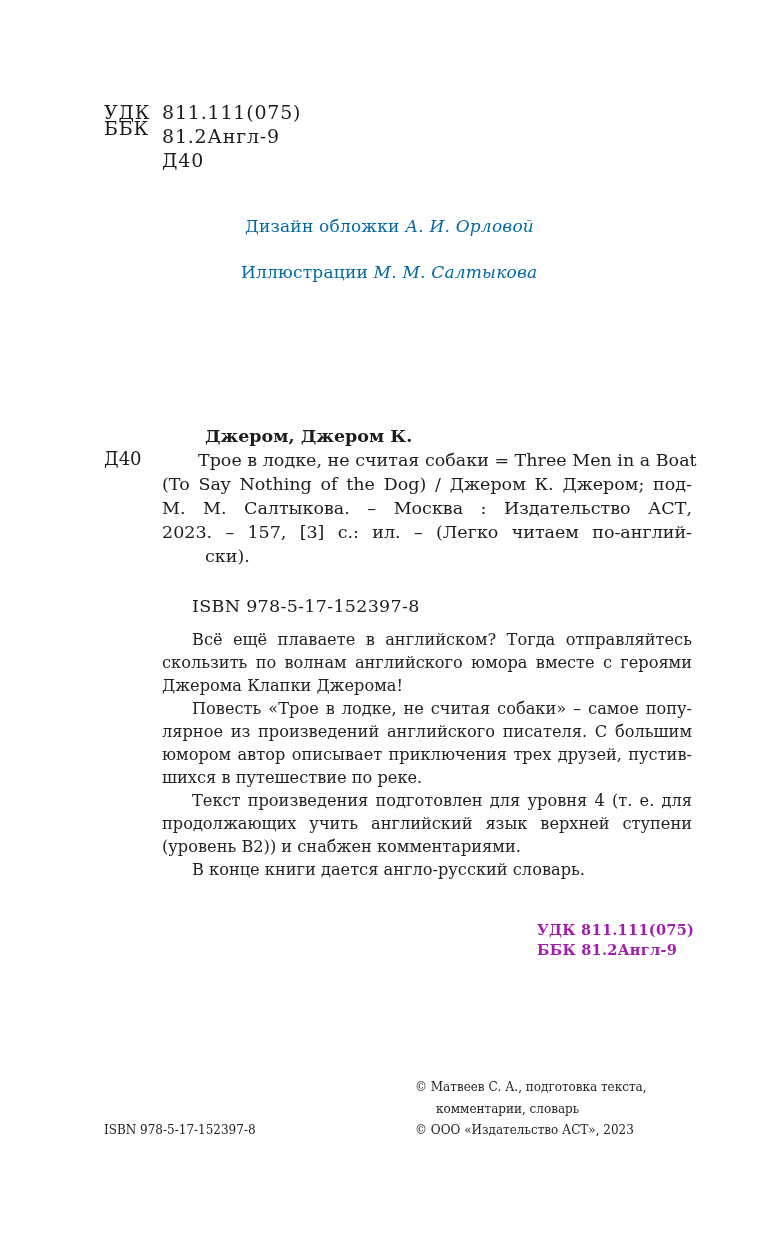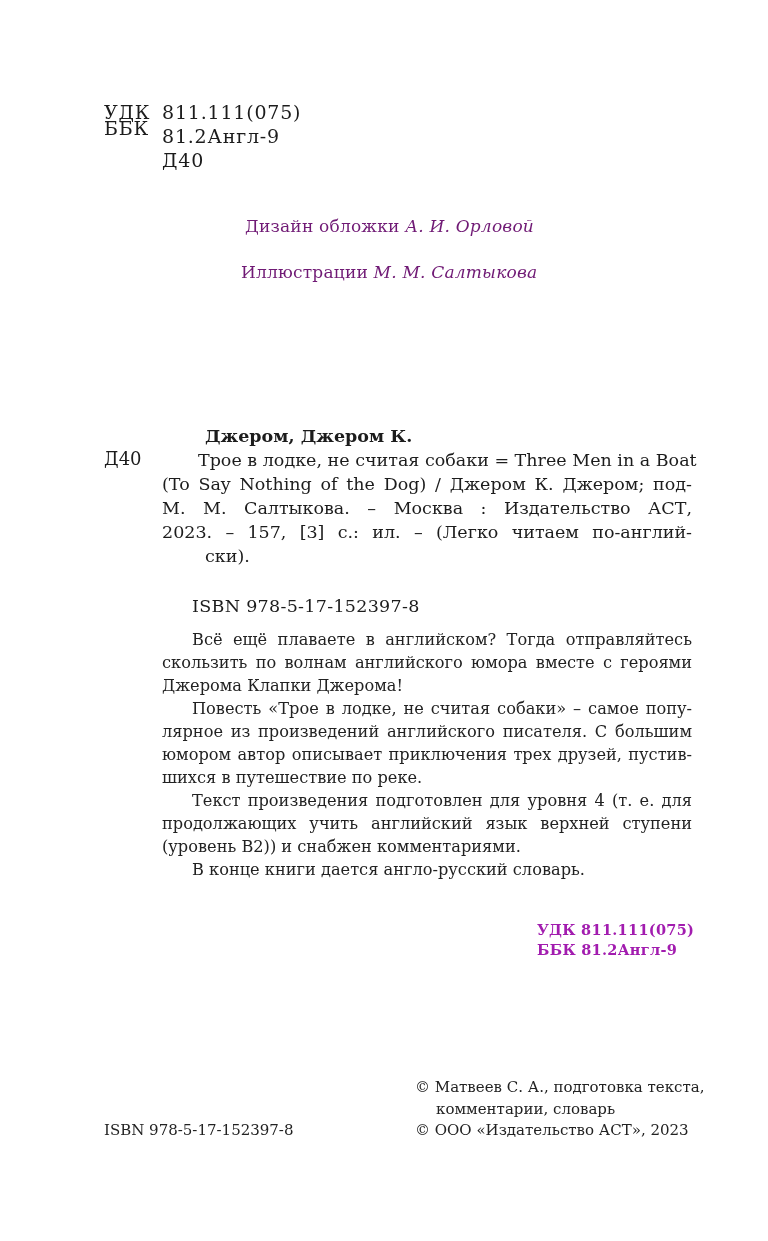--- a/index.html
+++ b/index.html
@@ -23,21 +23,21 @@
       letter-spacing: 0.8px;
       line-height: 24px;
     }
     .cls .lbl { position: absolute; left: 104px; }
     .cls .val { position: absolute; left: 162px; }
 
     
     .credit {
       font-size: 17px;
       letter-spacing: 0.2px;
-      color: #701a75;
+      color: #0369a1;
     }
     .credit i { font-style: italic; }
 
     
     .bib {
       position: absolute;
       left: 162px;
       width: 530px;
       font-size: 17.5px;
       line-height: 24px;
@@ -92,21 +92,21 @@
       top: 920px;
       font-size: 14.5px;
       font-weight: bold;
       line-height: 20px;
       letter-spacing: 0.3px;
       color: #a21caf;
     }
 
     
     .copy {
-      font-size: 15px;
+      font-size: 12px;
       color: #222;
       line-height: 21px;
     }
   </style>
 </head>
 <body>
 
 <div class="cls">
   <span class="abs lbl" style="top:100px;">УДК</span>
   <span class="abs val" style="top:100px;">811.111(075)</span>

